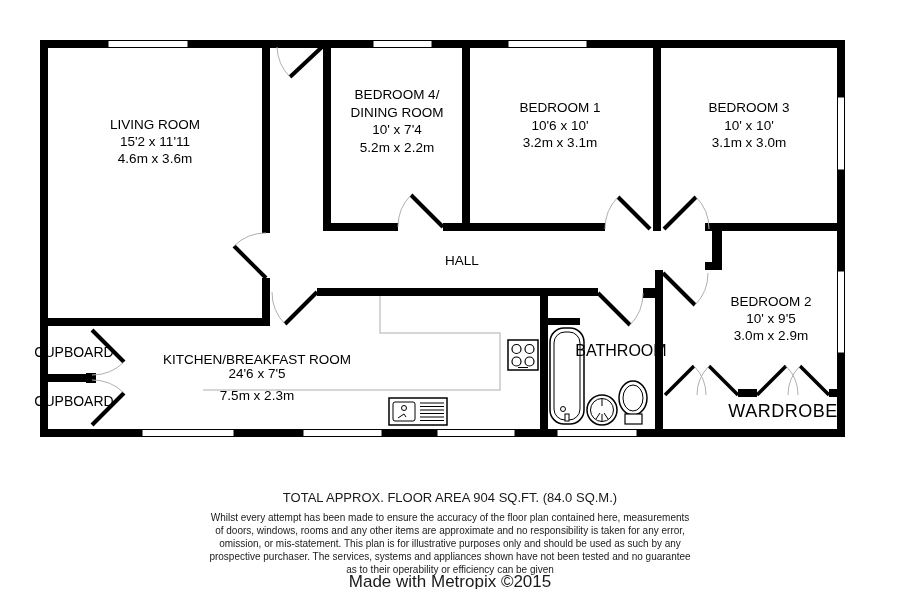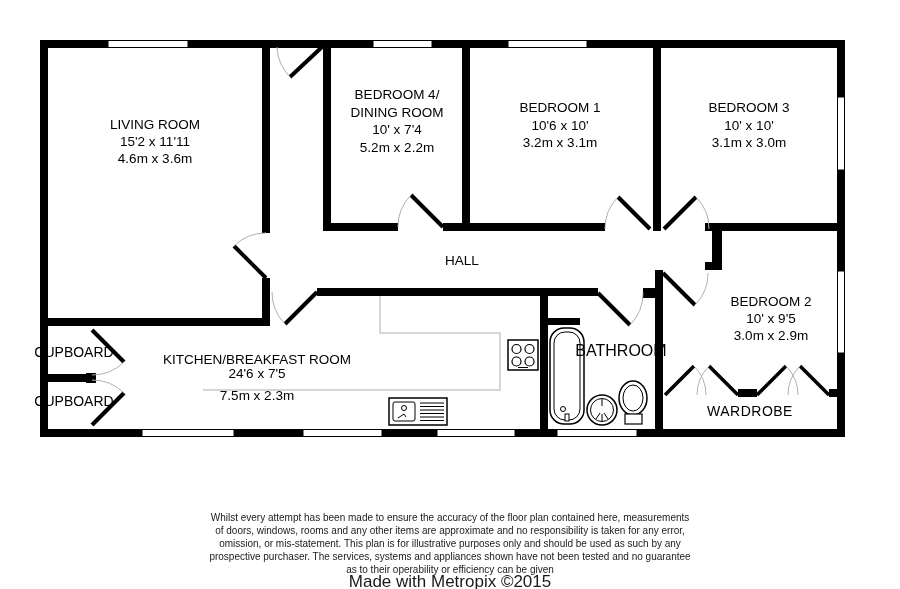--- a/index.html
+++ b/index.html
@@ -3,21 +3,21 @@
 <meta charset="utf-8">
 <style>
   html,body{margin:0;padding:0;background:#fff;}
   .stage{position:relative;width:900px;height:589px;background:#fff;overflow:hidden;
          font-family:"Liberation Sans",sans-serif;}
   .stage svg{position:absolute;left:0;top:0;}
   .lbl{position:absolute;transform:translate(-50%,-50%);white-space:nowrap;
        font-weight:normal;font-size:13.5px;color:#000;line-height:1;}
   .lbl.cup{font-size:14px;}
   .lbl.bathlbl{font-size:16px;}
-  .lbl.wardlbl{font-size:14px;letter-spacing:.5px;}
+  .lbl.wardlbl{font-size:18px;letter-spacing:.5px;margin-left:33px;}
   .flbl{position:absolute;transform:translate(-50%,-50%);white-space:nowrap;
         font-weight:normal;color:#1a1a1a;}
   .flbl.total{font-size:13px;}
   .flbl.disc{font-size:10px;}
   .flbl.credit{font-size:17px;}
 </style>
 </head>
 <body>
 
 <div class="stage">
@@ -197,20 +197,21 @@
 
 <div class="lbl" style="left:257px;top:360px">KITCHEN/BREAKFAST ROOM</div>
 <div class="lbl" style="left:257px;top:374px">24'6 x 7'5</div>
 <div class="lbl" style="left:257px;top:396px">7.5m x 2.3m</div>
 
 <div class="lbl bathlbl" style="left:621px;top:351px">BATHROOM</div>
 <div class="lbl wardlbl" style="left:750px;top:411px">WARDROBE</div>
 <div class="lbl cup" style="left:74px;top:352px">CUPBOARD</div>
 <div class="lbl cup" style="left:74px;top:401px">CUPBOARD</div>
 
+<div class="flbl total" style="left:450px;top:497px">TOTAL APPROX. FLOOR AREA 904 SQ.FT. (84.0 SQ.M.)</div>
 <div class="flbl disc" style="left:450px;top:517px">Whilst every attempt has been made to ensure the accuracy of the floor plan contained here, measurements</div>
 <div class="flbl disc" style="left:450px;top:530px">of doors, windows, rooms and any other items are approximate and no responsibility is taken for any error,</div>
 <div class="flbl disc" style="left:450px;top:556px">prospective purchaser. The services, systems and appliances shown have not been tested and no guarantee</div>
 <div class="flbl disc" style="left:450px;top:543px">omission, or mis-statement. This plan is for illustrative purposes only and should be used as such by any</div>
 <div class="flbl disc" style="left:450px;top:569px">as to their operability or efficiency can be given</div>
 <div class="flbl credit" style="left:450px;top:582px">Made with Metropix ©2015</div>
 
 </div>
 
 </body></html>

